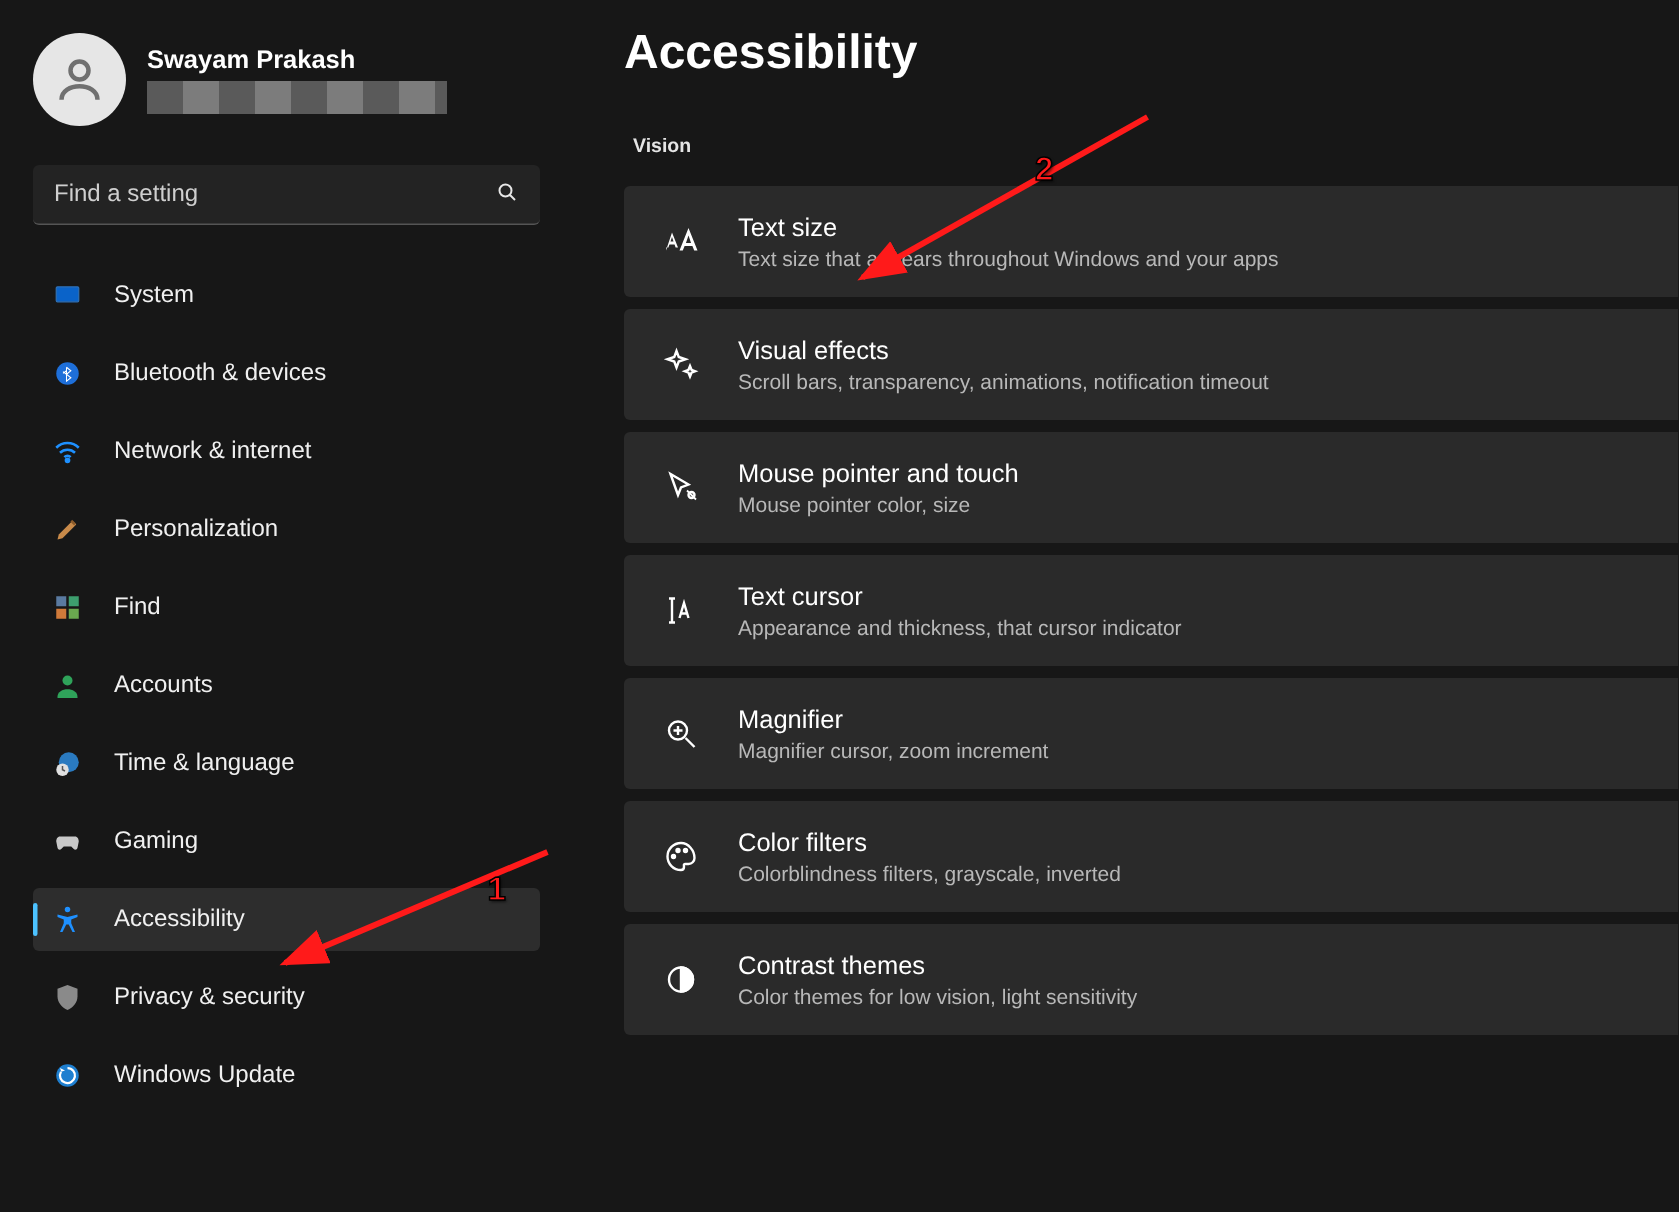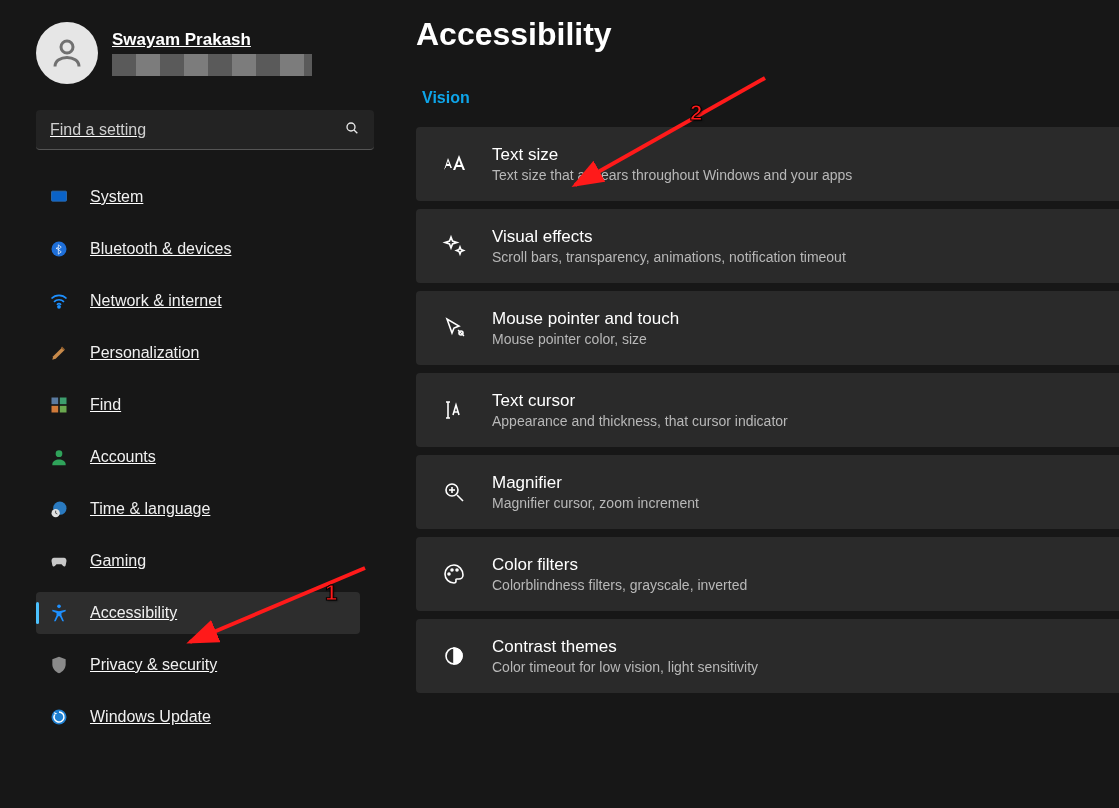--- a/index.html
+++ b/index.html
@@ -7,24 +7,23 @@
     width: 1119px; height: 808px;
     background: #171717;
     color: #ffffff;
     font-family: "Segoe UI", -apple-system, BlinkMacSystemFont, sans-serif;
     overflow: hidden;
   }
   .app { display: flex; width: 100%; height: 100%; }
   
   .sidebar {
     width: 380px;
-    padding: 22px 20px 20px 36px;
+    padding: 22px 20px 20px 22px;
     flex-shrink: 0;
     position: relative;
-    text-decoration: underline;
   }
   .profile { display: flex; align-items: center; gap: 14px; margin-bottom: 26px; }
   .avatar {
     width: 62px; height: 62px; border-radius: 50%;
     background: #e6e6e6;
     display: flex; align-items: center; justify-content: center;
     color: #707070;
   }
   .profile-name { font-size: 17px; font-weight: 600; }
   .profile-email-redact {
@@ -65,21 +64,21 @@
   .nav-icon { width: 22px; height: 22px; display: flex; align-items: center; justify-content: center; }
   .nav-icon svg { width: 20px; height: 20px; }
 
   
   .main {
     flex: 1; padding: 16px 0 0 36px;
     overflow: hidden;
     position: relative;
   }
   .page-title { font-size: 32px; font-weight: 600; margin-bottom: 36px; }
-  .section-title { font-size: 16px; font-weight: 600; color: #0ea5e9; margin-bottom: 20px; margin-left: 6px; }
+  .section-title { font-size: 13px; font-weight: 600; color: #e5e5e5; margin-bottom: 20px; margin-left: 6px; }
   .cards { display: flex; flex-direction: column; gap: 4px; }
   .card {
     display: flex; align-items: center; gap: 24px;
     background: #2a2a2a;
     border-radius: 4px 0 0 4px;
     padding: 18px 24px;
     min-height: 74px;
     cursor: pointer;
     margin-bottom: 4px;
   }
@@ -326,21 +325,21 @@
 
       <div class="card">
         <span class="card-icon">
             <svg viewBox="0 0 24 24" stroke="currentColor" stroke-width="1.6" fill="none">
               <circle cx="12" cy="12" r="8"></circle>
               <path d="M12 4a8 8 0 0 1 0 16z" fill="currentColor"></path>
             </svg>
           </span>
         <div class="card-text">
           <div class="ct-title">Contrast themes</div>
-          <div class="ct-desc">Color timeout for low vision, light sensitivity</div>
+          <div class="ct-desc">Color themes for low vision, light sensitivity</div>
         </div>
       </div>
     </div>
   </main>
 </div>
 
 <svg class="arrow" style="left:170px; top:560px;" width="210" height="110" viewBox="0 0 210 110">
   <defs>
       <marker id="ah1" markerWidth="10" markerHeight="10" refX="7" refY="3" orient="auto">
         <path d="M0 0L8 3L0 6z" fill="#ff1a1a"></path>

